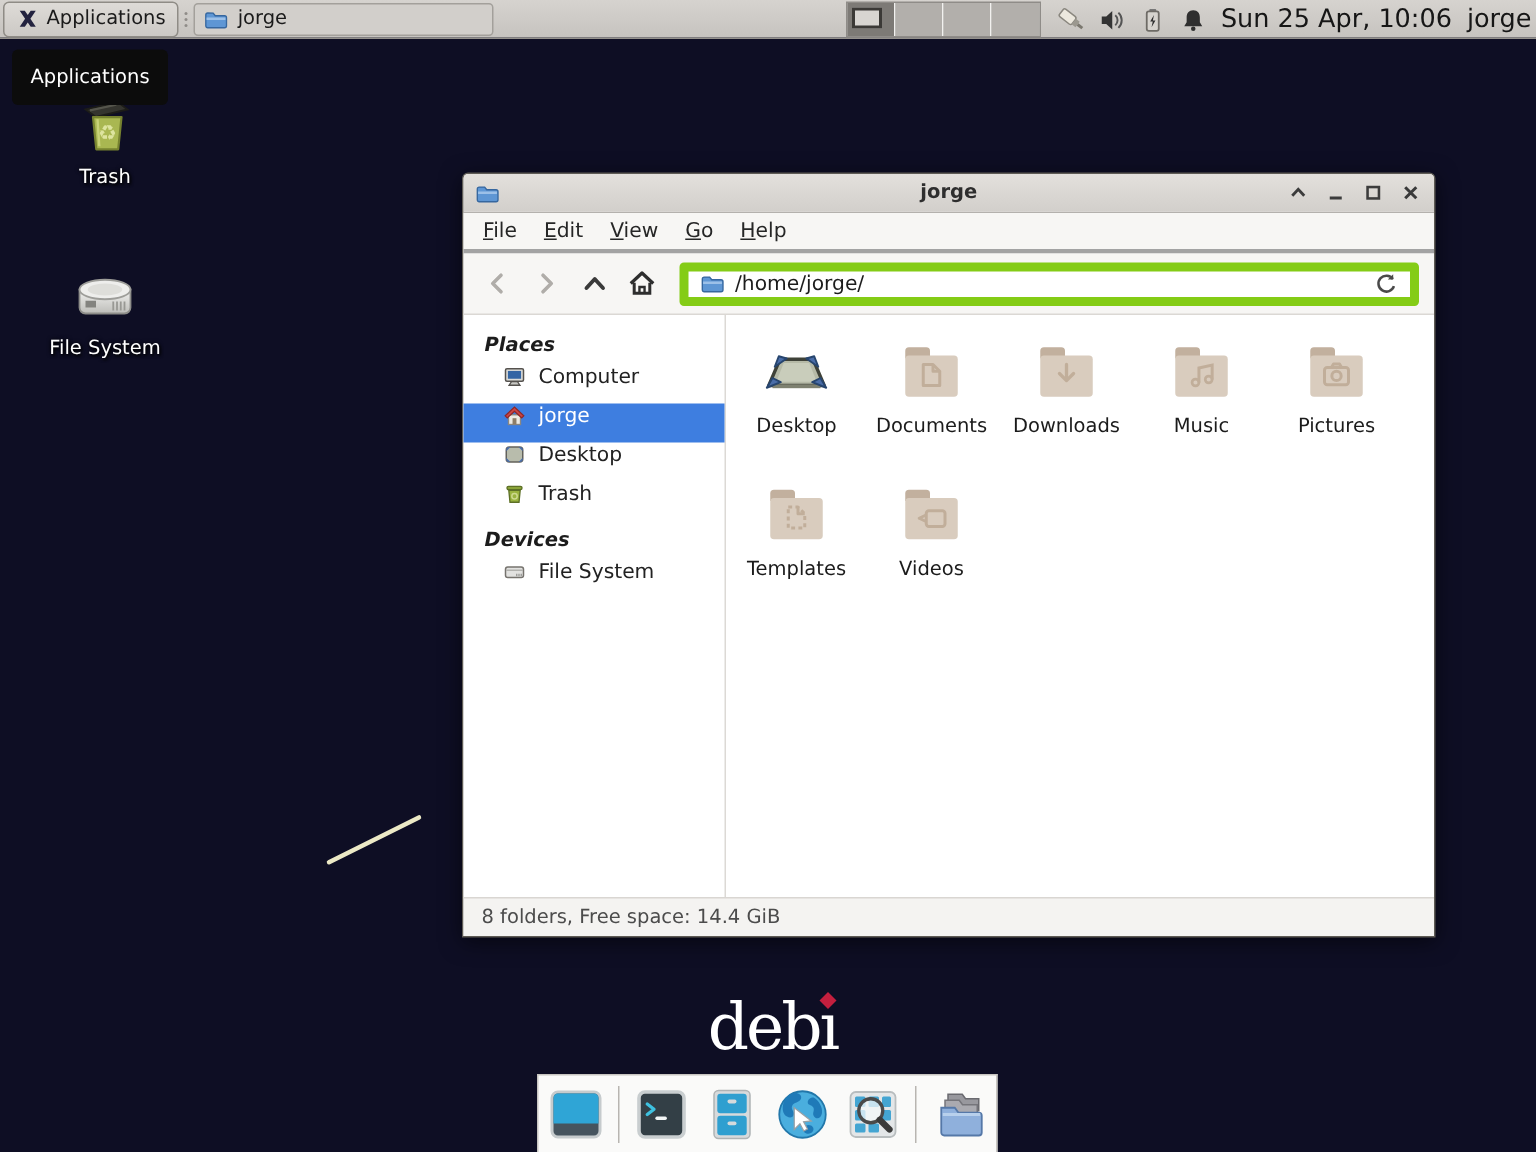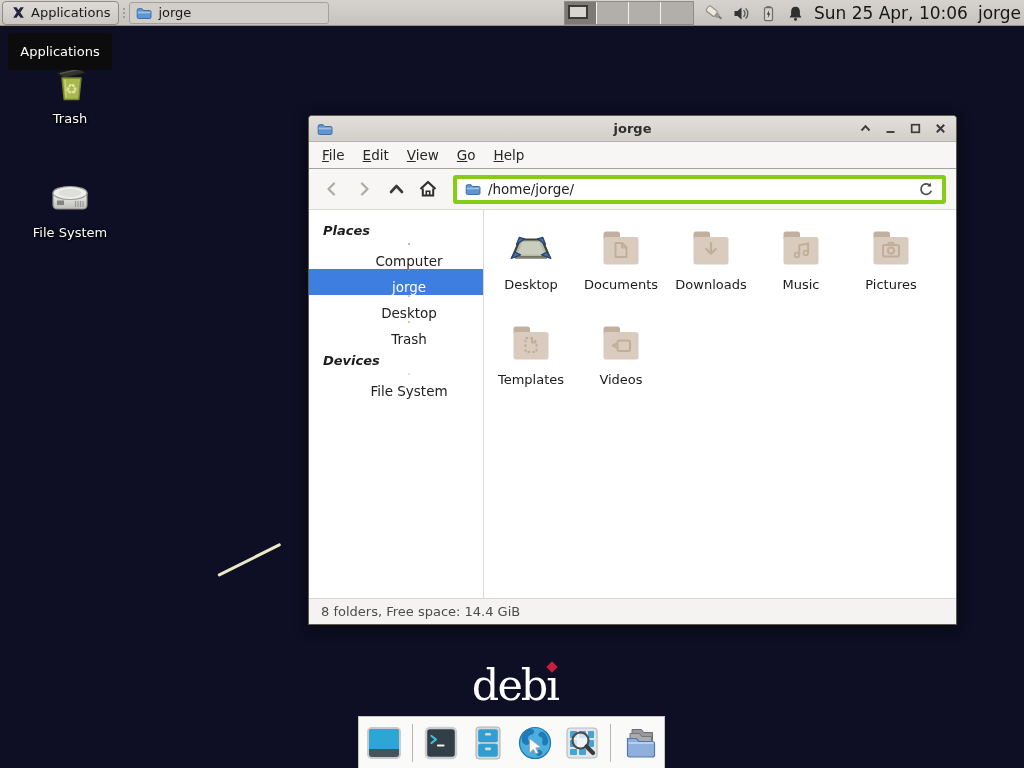--- a/index.html
+++ b/index.html
@@ -50,36 +50,36 @@
 
   
   .window { position:absolute; left:308px; top:115px; width:649px; height:510px;
             background:#f7f6f4; border:1px solid #5e5b55; border-radius:4px 4px 0 0;
             box-shadow:0 3px 14px rgba(0,0,0,.55); display:flex; flex-direction:column; }
   .titlebar { height:26px; background:linear-gradient(#e3e0dc,#d2cfcb); border-bottom:1px solid #b4b1ad;
               border-radius:3px 3px 0 0; display:flex; align-items:center; padding:0 8px; position:relative; }
   .titlebar .title { position:absolute; left:0; right:0; text-align:center; font-weight:bold; color:#2e2e2e; }
   .win-controls { margin-left:auto; display:flex; gap:9px; z-index:2; }
   .win-controls .wbtn { width:16px; height:16px; display:flex; align-items:center; justify-content:center; }
-  .menubar { height:27px; background:#f7f6f4; border-bottom:1px solid #a3a3a3;
-             display:flex; align-items:center; padding:0 4px; }
+  .menubar { height:27px; background:#f7f6f4; border-bottom:3px solid #a3a3a3;
+             display:flex; padding:0 4px; }
   .menu-item { padding:4px 9px; color:#262626; font-size:13.5px; }
   .menu-item .mn { text-decoration:underline; }
   .toolbar { height:41px; background:#f7f6f4; border-bottom:1px solid #dbd8d4;
              display:flex; align-items:center; padding:0 10px; gap:6px; }
   .tool-btn { width:26px; height:26px; display:flex; align-items:center; justify-content:center; }
-  .pathbar { flex:1; height:29px; margin-left:6px; background:#fff; border:4px solid #84cc16;
+  .pathbar { flex:1; height:29px; margin-left:6px; background:#fff; border:6px solid #84cc16;
              border-radius:3px; display:flex; align-items:center; padding:0 8px; gap:7px; }
   .pathbar .path { flex:1; font-size:13.5px; color:#1c1c1c; }
   .win-body { flex:1; display:flex; min-height:0; }
   .sidebar { width:175px; background:#fff; border-right:1px solid #dcd9d5; padding-top:7px; }
   .side-header { height:26px; display:flex; align-items:center; padding-left:14px;
                  font-weight:bold; color:#1c1c1c;font-style:italic; }
-  .side-item { height:26px; display:flex; align-items:center; padding-left:26px; gap:8px;
-               font-size:13.5px; color:#222;flex-direction:column; }
+  .side-item { height:26px; display:flex; padding-left:26px; gap:8px;
+               font-size:13.5px; color:#222; }
   .side-item.selected { background:var(--selection-blue,#3e7ee0); color:#fff; }
   .files { flex:1; background:#fff; display:flex; flex-wrap:wrap; align-content:flex-start;
            padding:14px 2px 0 2px; }
   .fcell { width:90px; height:95px; display:flex; flex-direction:column; align-items:center; }
   .fcell .flabel { margin-top:5px; font-size:13px; color:#1b1b1b; }
   .statusbar { height:26px; background:#f4f3f1; border-top:1px solid #d9d6d2;
                display:flex; align-items:center; padding-left:12px; font-size:13px; color:#4c4c4c; }
 
   
   .dock { position:absolute; left:358px; top:716px; width:307px; height:52px;

